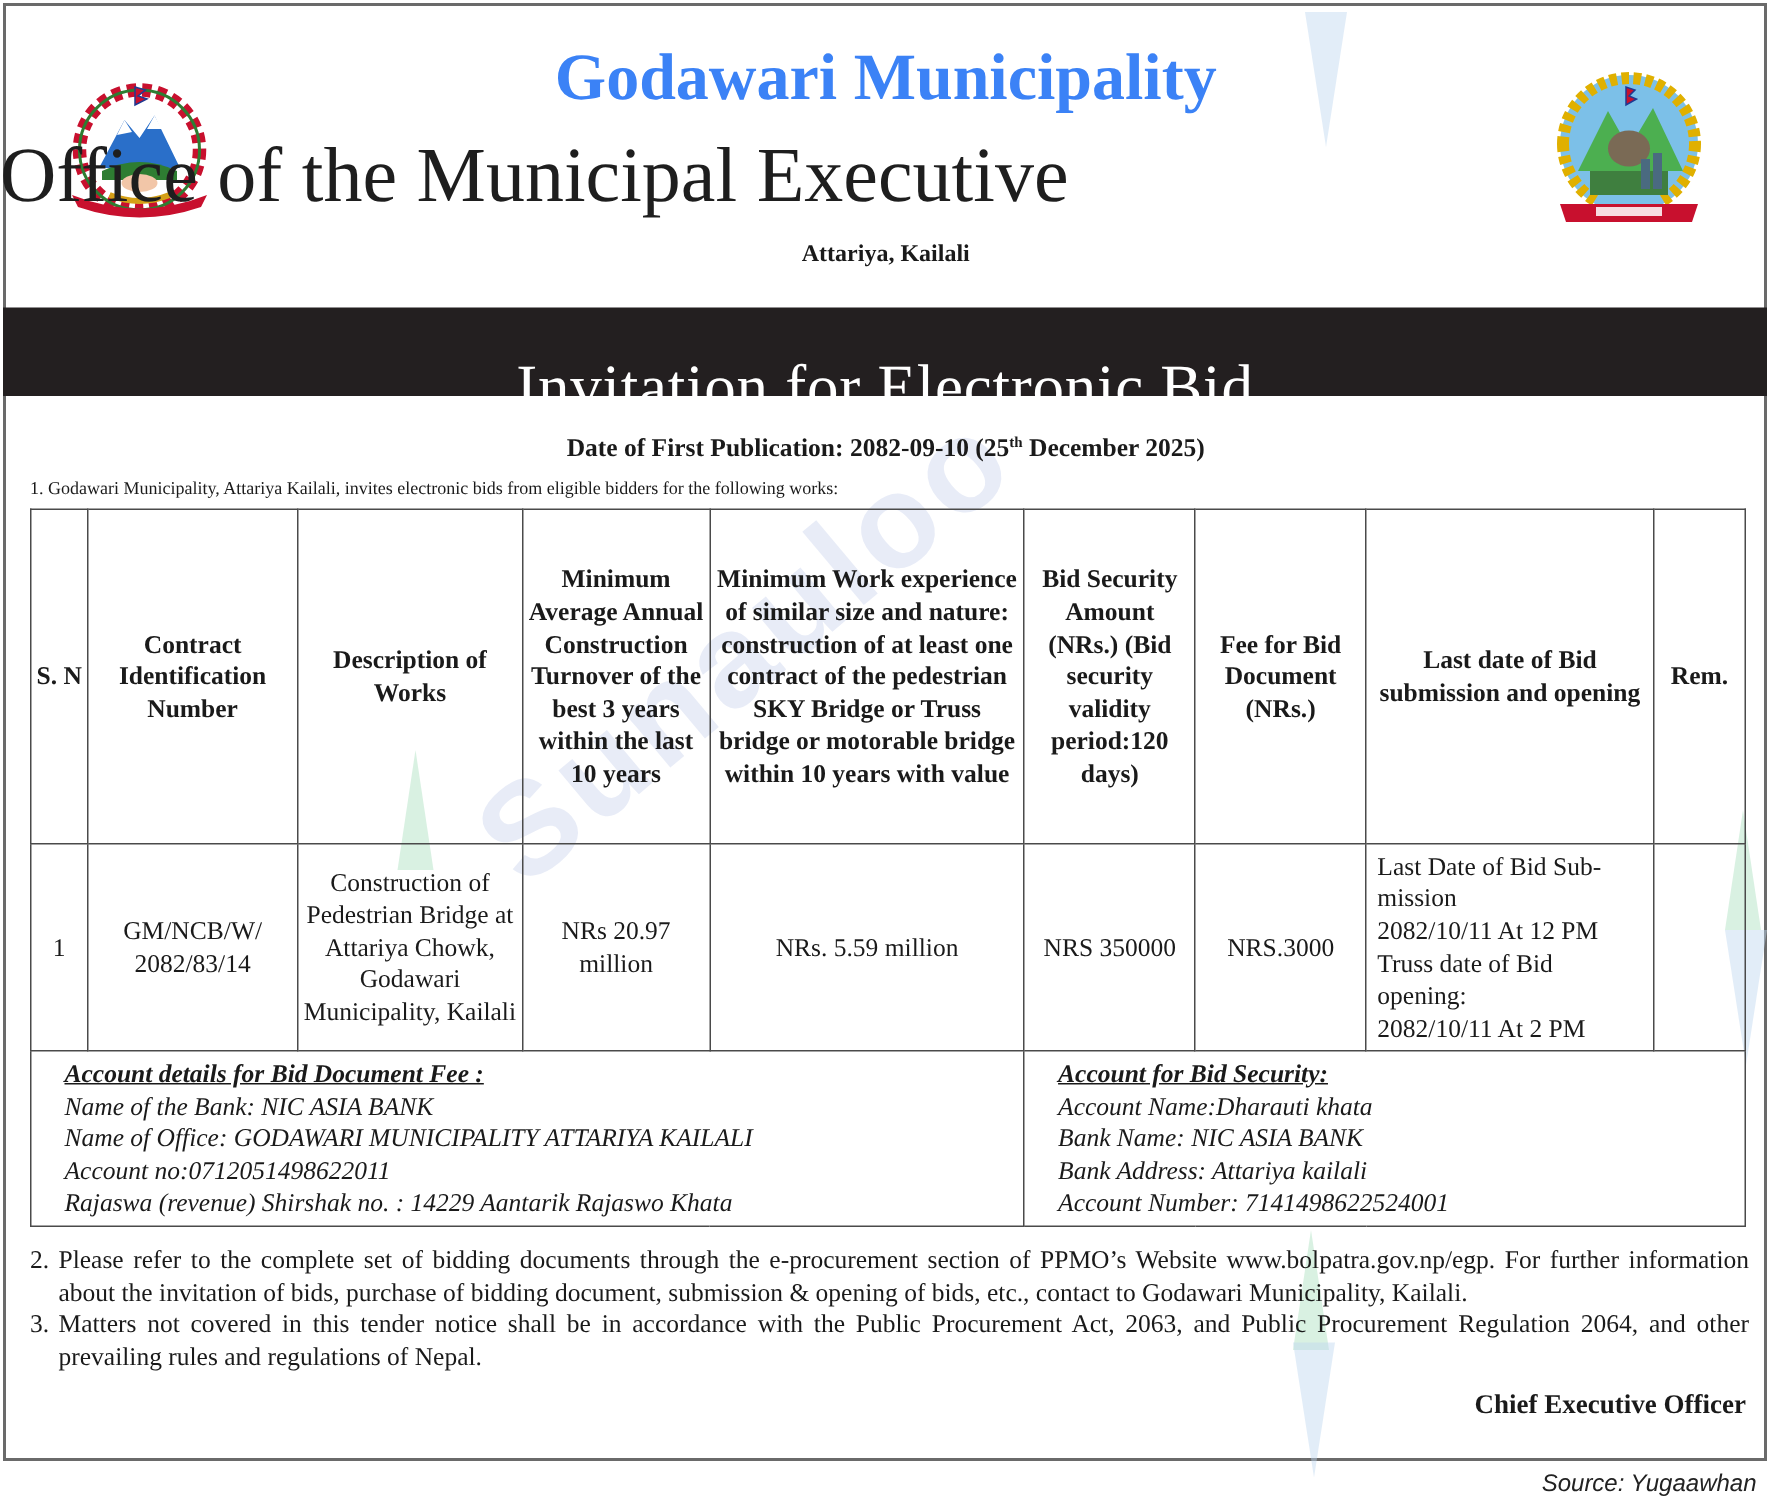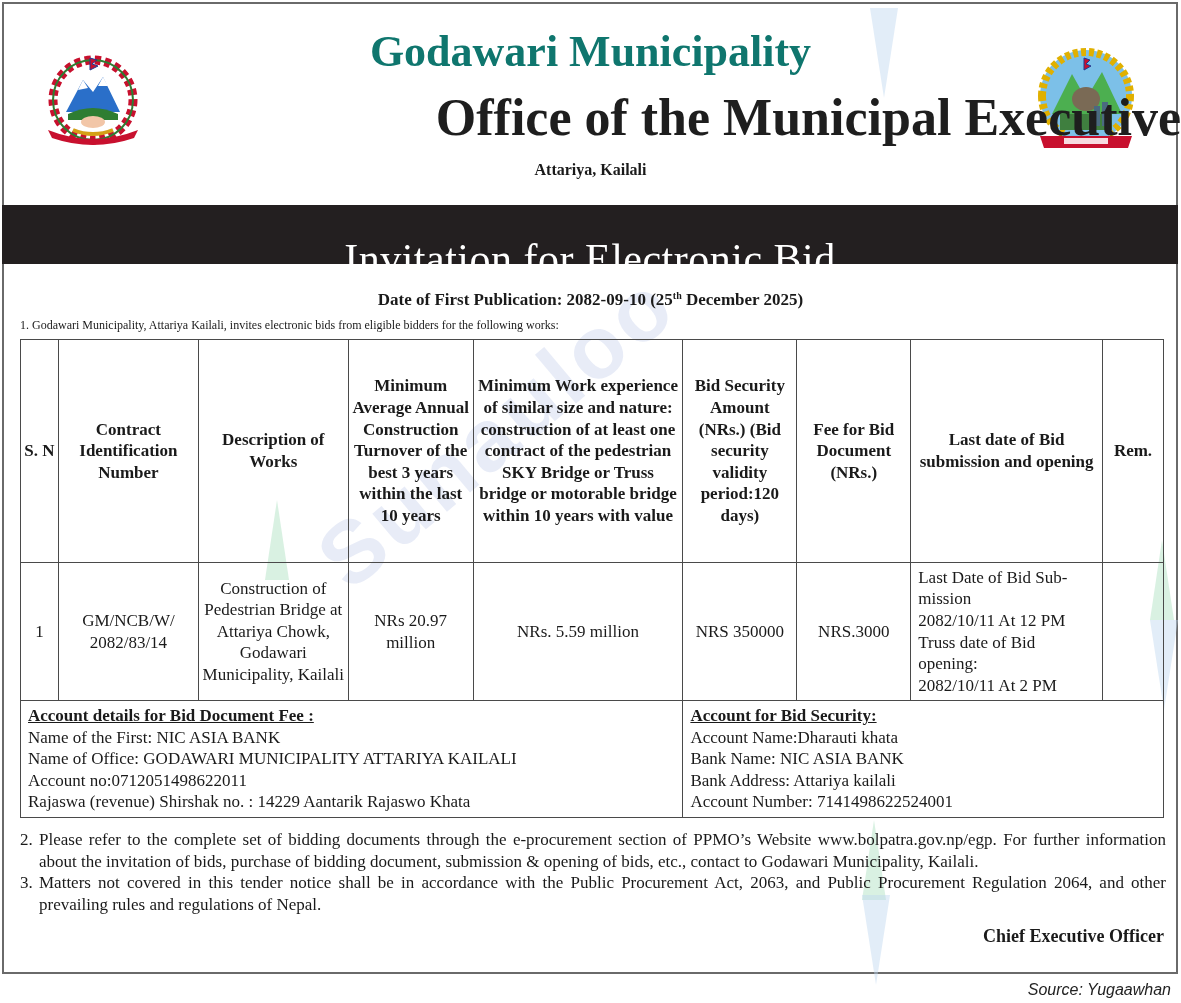--- a/index.html
+++ b/index.html
@@ -11,37 +11,37 @@
   
   .wm { position: absolute; pointer-events: none; }
   .wm-arrow-blue { width: 0; height: 0; border-left: 14px solid transparent; border-right: 14px solid transparent; border-top: 90px solid rgba(190,215,240,0.45); }
   .wm-arrow-green { width: 0; height: 0; border-left: 12px solid transparent; border-right: 12px solid transparent; border-bottom: 80px solid rgba(170,225,190,0.45); }
   .wm-text { font-family: "Liberation Sans", sans-serif; font-weight: bold; font-size: 88px; color: rgba(150,170,220,0.22); transform: rotate(-40deg); letter-spacing: 4px; }
 
   .logo { position: absolute; border-radius: 50%; }
   .logo-left { left: 38px; top: 52px; width: 110px; height: 95px; }
   .logo-right { left: 1034px; top: 44px; width: 104px; height: 112px; }
 
-  .title1 { position: absolute; left: 0; width: 1181px; top: 26px; text-align: center; font-weight: bold; font-size: 44px; line-height: 52px; color: #0f766e; }
-  .title2 { position: absolute; left: 0; width: 1181px; top: 88px; text-align: right; font-weight: bold; font-size: 52px; line-height: 60px; color: #1e1e1e; }
+  .title1 { position: absolute; left: 0; width: 1181px; top: 26px; text-align: center; font-weight: bold; font-size: 44px; line-height: 52px; color: #3b82f6; }
+  .title2 { position: absolute; left: 0; width: 1181px; top: 88px; text-align: left; font-weight: normal; font-size: 52px; line-height: 60px; color: #1e1e1e; }
   .subtitle { position: absolute; left: 0; width: 1181px; top: 160px; text-align: center; font-weight: bold; font-size: 16px; line-height: 20px; }
 
   .banner { position: absolute; left: 2px; top: 205px; width: 1176px; height: 59px; background: #231f20; display: flex; align-items: center; justify-content: center; }
   .banner span { color: #fff; font-weight: normal; font-size: 42px; line-height: 50px; letter-spacing: 0.5px; margin-top: 48px; }
 
   .pubdate { position: absolute; left: 0; width: 1181px; top: 286px; text-align: center; font-weight: bold; font-size: 17px; line-height: 20px; }
   .pubdate sup { font-size: 10px; vertical-align: 6px; }
   .intro { position: absolute; left: 20px; top: 315px; font-size: 12px; line-height: 20px; }
 
   table.bids { position: absolute; left: 20px; top: 339px; width: 1144px; border-collapse: collapse; }
   table.bids th, table.bids td { border: 1.5px solid #4a4a4a; text-align: center; vertical-align: middle; }
   table.bids th { font-weight: bold; font-size: 17px; line-height: 21.6px; padding: 2px 3px; height: 223px; }
   table.bids td { font-size: 17px; line-height: 21.6px; padding: 2px 3px; height: 138px; }
   table.bids td.left { text-align: left; padding-left: 7px; }
-  table.bids td.acc { text-align: left; vertical-align: top; height: 116px; padding: 4px 7px; line-height: 21.6px; font-size: 17px; }
+  table.bids td.acc { text-align: left; vertical-align: top; height: 116px; padding: 4px 22px; line-height: 21.6px; font-size: 17px; font-style: italic; }
   .acc-head { font-weight: bold; text-decoration: underline; }
 
   .notes { position: absolute; left: 20px; top: 829px; width: 1146px; font-size: 17px; line-height: 21.6px; text-align: justify; }
   .note { display: flex; }
   .note .num { width: 19px; flex: none; }
   .note .txt { flex: 1; font-family: Liberation Serif, serif; }
 
   .signature { position: absolute; right: 17px; top: 925px; font-weight: bold; font-size: 18px; line-height: 22px; }
   .source { position: absolute; right: 10px; top: 980px; font-family: "Liberation Sans", sans-serif; font-style: italic; font-size: 16px; line-height: 20px; color: #222; }
 </style>
@@ -141,21 +141,21 @@
         <div>2082/10/11 At 12 PM</div>
         <div>Truss date of Bid</div>
         <div>opening:</div>
         <div>2082/10/11 At 2 PM</div>
       </td>
       <td></td>
     </tr>
     <tr>
       <td class="acc" colspan="5">
         <div class="acc-head">Account details for Bid Document Fee :</div>
-        <div>Name of the First: NIC ASIA BANK</div>
+        <div>Name of the Bank: NIC ASIA BANK</div>
         <div>Name of Office: GODAWARI MUNICIPALITY ATTARIYA KAILALI</div>
         <div>Account no:0712051498622011</div>
         <div>Rajaswa (revenue) Shirshak no. : 14229 Aantarik Rajaswo Khata</div>
       </td>
       <td class="acc" colspan="4">
         <div class="acc-head">Account for Bid Security:</div>
         <div>Account Name:Dharauti khata</div>
         <div>Bank Name: NIC ASIA BANK</div>
         <div>Bank Address: Attariya kailali</div>
         <div>Account Number: 7141498622524001</div>

